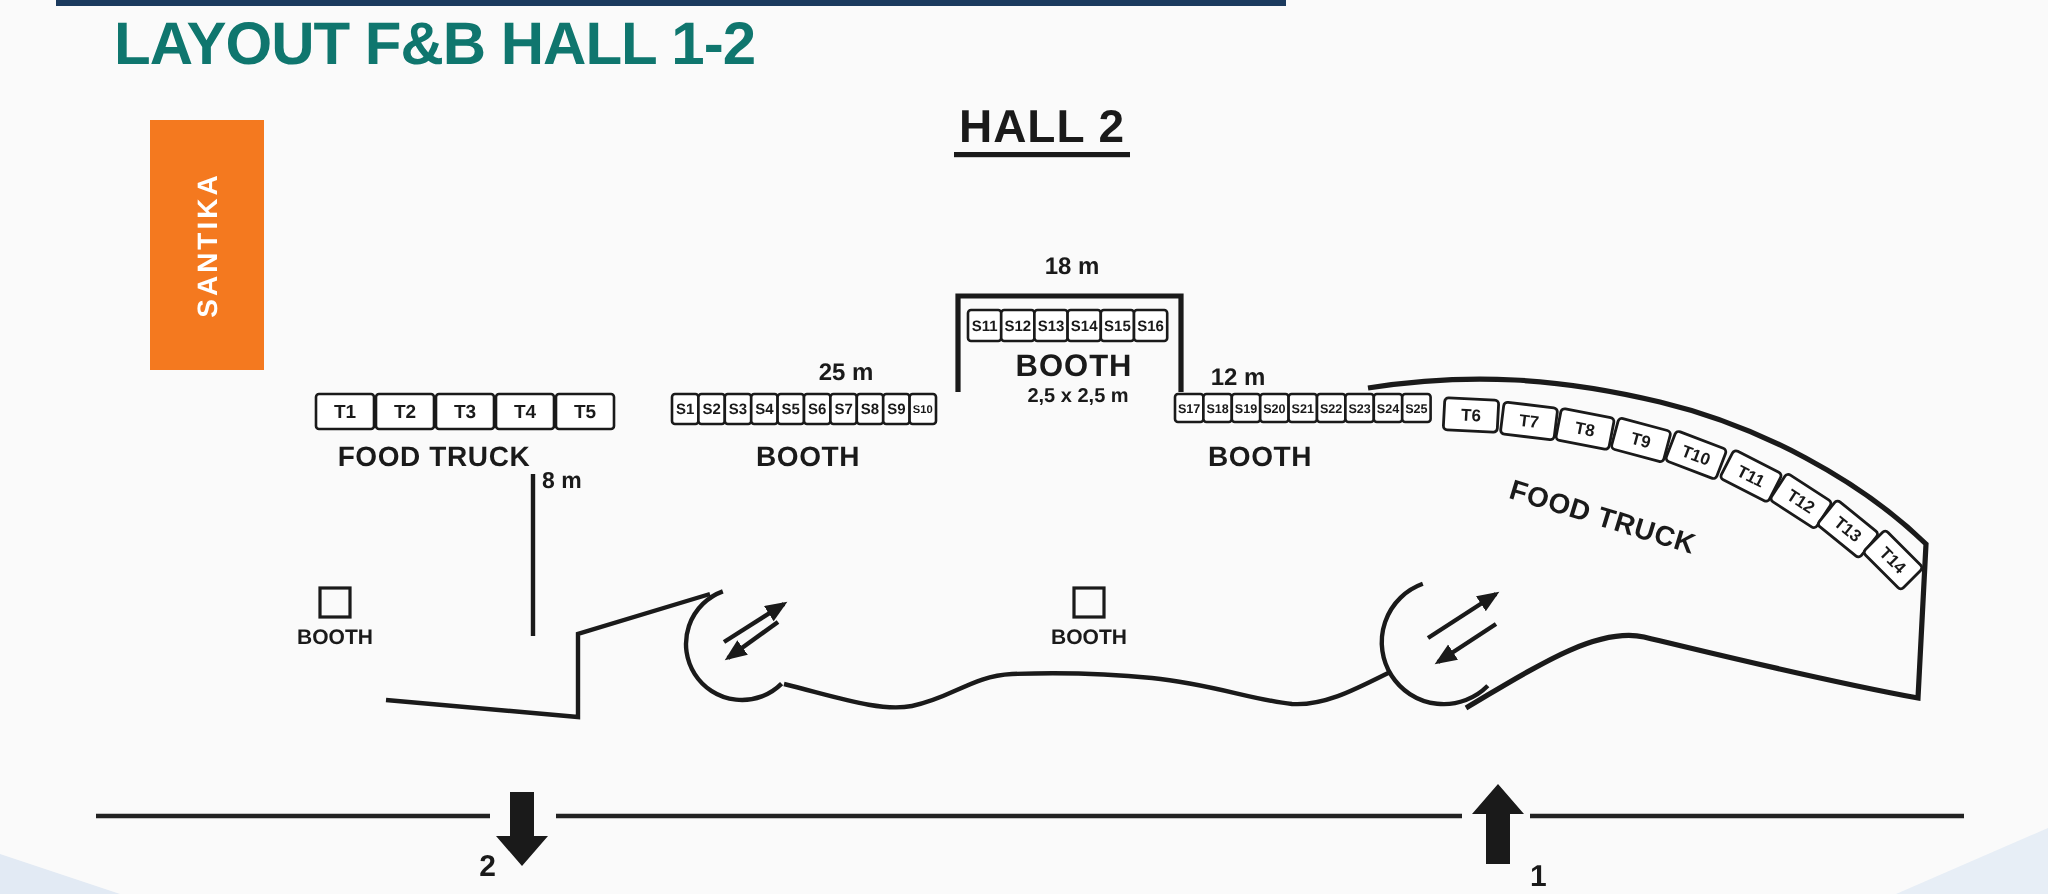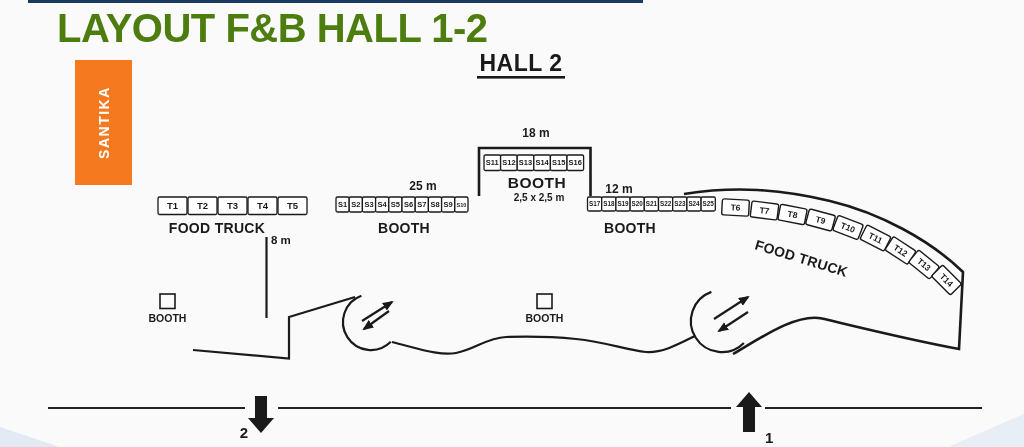--- a/index.html
+++ b/index.html
@@ -7,21 +7,21 @@
     width:1024px;height:447px;position:relative;overflow:hidden;
     background:#fafafa;
     font-family:"Liberation Sans",sans-serif;
   }
   .top-bar{
     position:absolute;left:28px;top:0;width:615px;height:3px;
     background:#1b3a5e;
   }
   h1.page-title{
     position:absolute;left:57px;top:6px;margin:0;
-    font-size:40px;font-weight:bold;color:#4d7c0f;letter-spacing:-0.5px;
+    font-size:30px;font-weight:bold;color:#0f766e;letter-spacing:-0.5px;
     font-family:"Liberation Sans",sans-serif;
   }
   svg#diagram{position:absolute;left:0;top:0;}
   svg text{
     font-family:"Liberation Sans",sans-serif;
     font-weight:bold;fill:#1a1a1a;
   }
   .hall-title{font-size:23px;letter-spacing:0.5px;}
   .dim-label{font-size:12px;}
   .caption{font-size:14px;letter-spacing:0.3px;}

